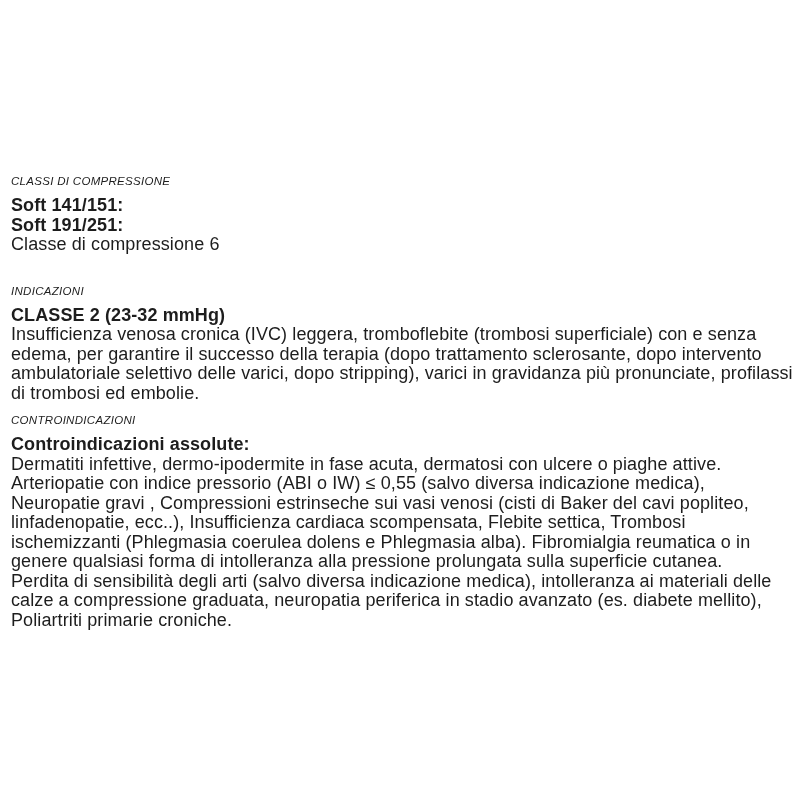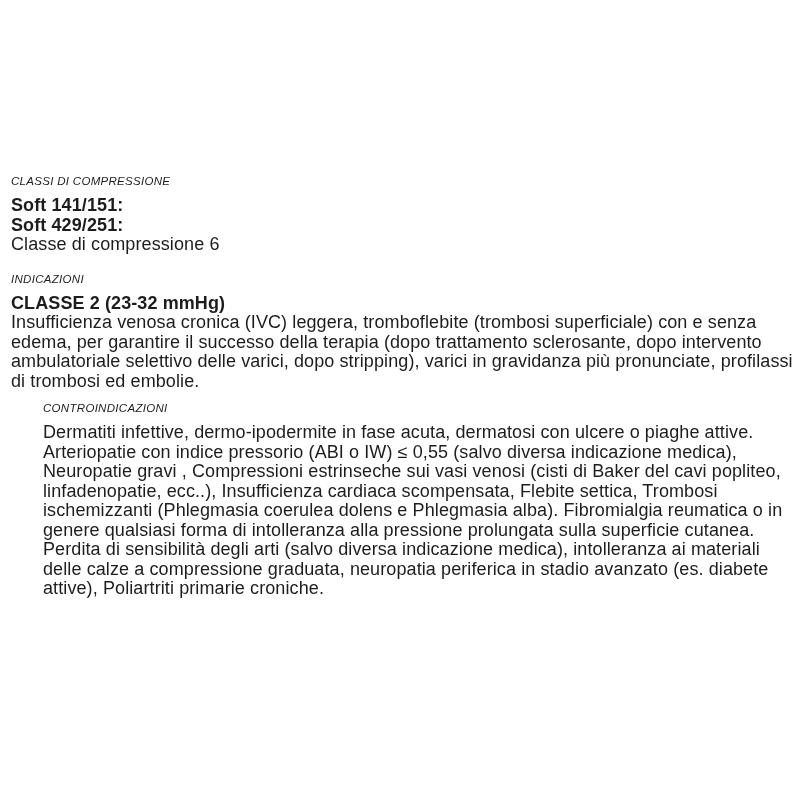--- a/index.html
+++ b/index.html
@@ -32,43 +32,44 @@
   }
   .doc p {
     margin: 0;
     font-size: 18px;
     line-height: 19.5px;
     letter-spacing: 0.1px;
   }
   .doc p.bold {
     font-weight: bold;
   }
-  .section-indicazioni { margin-top: 17px; }
-  .section-controindicazioni { margin-top: 10px; margin-left: 32px; }
+  .section-indicazioni { margin-top: 29px; }
+  .section-controindicazioni { margin-top: 10px; }
   p.spaced { margin-top: 13px; }
 </style>
 </head>
 <body>
 
 <div class="canvas">
   <div class="doc">
 
     <section class="section-classi">
       <h3 class="sec-heading">CLASSI DI COMPRESSIONE</h3>
       <p class="bold">Soft 141/151:</p>
-      <p class="bold">Soft 429/251:</p>
+      <p class="bold">Soft 191/251:</p>
       <p>Classe di compressione 6</p>
     </section>
 
     <section class="section-indicazioni">
       <h3 class="sec-heading">INDICAZIONI</h3>
       <p class="bold">CLASSE 2 (23-32 mmHg)</p>
       <p>Insufficienza venosa cronica (IVC) leggera, tromboflebite (trombosi superficiale) con e senza edema, per garantire il successo della terapia (dopo trattamento sclerosante, dopo intervento ambulatoriale selettivo delle varici, dopo stripping), varici in gravidanza più pronunciate, profilassi di trombosi ed embolie.</p>
     </section>
 
     <section class="section-controindicazioni">
       <h3 class="sec-heading">CONTROINDICAZIONI</h3>
+      <p class="bold">Controindicazioni assolute:</p>
       <p>Dermatiti infettive, dermo-ipodermite in fase acuta, dermatosi con ulcere o piaghe attive. Arteriopatie con indice pressorio (ABI o IW) ≤ 0,55 (salvo diversa indicazione medica), Neuropatie gravi , Compressioni estrinseche sui vasi venosi (cisti di Baker del cavi popliteo, linfadenopatie, ecc..), Insufficienza cardiaca scompensata, Flebite settica, Trombosi ischemizzanti (Phlegmasia coerulea dolens e Phlegmasia alba). Fibromialgia reumatica o in genere qualsiasi forma di intolleranza alla pressione prolungata sulla superficie cutanea.</p>
-      <p>Perdita di sensibilità degli arti (salvo diversa indicazione medica), intolleranza ai materiali delle calze a compressione graduata, neuropatia periferica in stadio avanzato (es. diabete attive), Poliartriti primarie croniche.</p>
+      <p>Perdita di sensibilità degli arti (salvo diversa indicazione medica), intolleranza ai materiali delle calze a compressione graduata, neuropatia periferica in stadio avanzato (es. diabete mellito), Poliartriti primarie croniche.</p>
     </section>
 
   </div>
 </div>
 
 </body></html>

